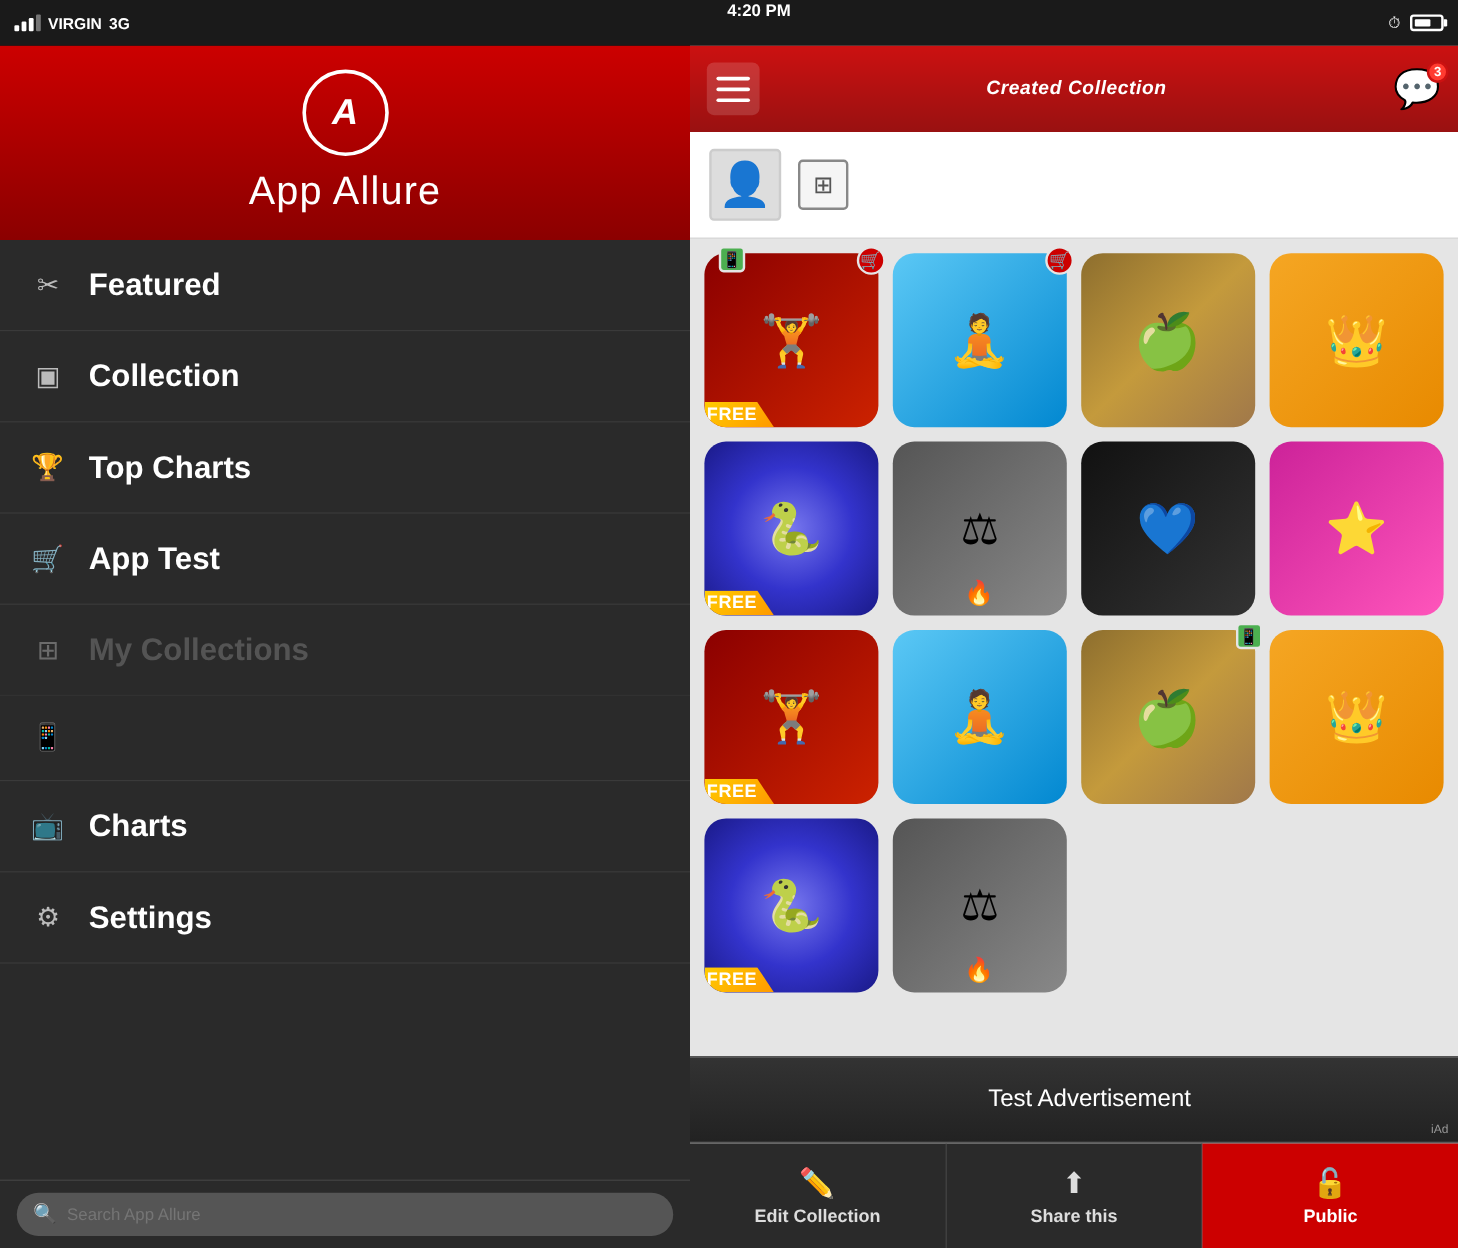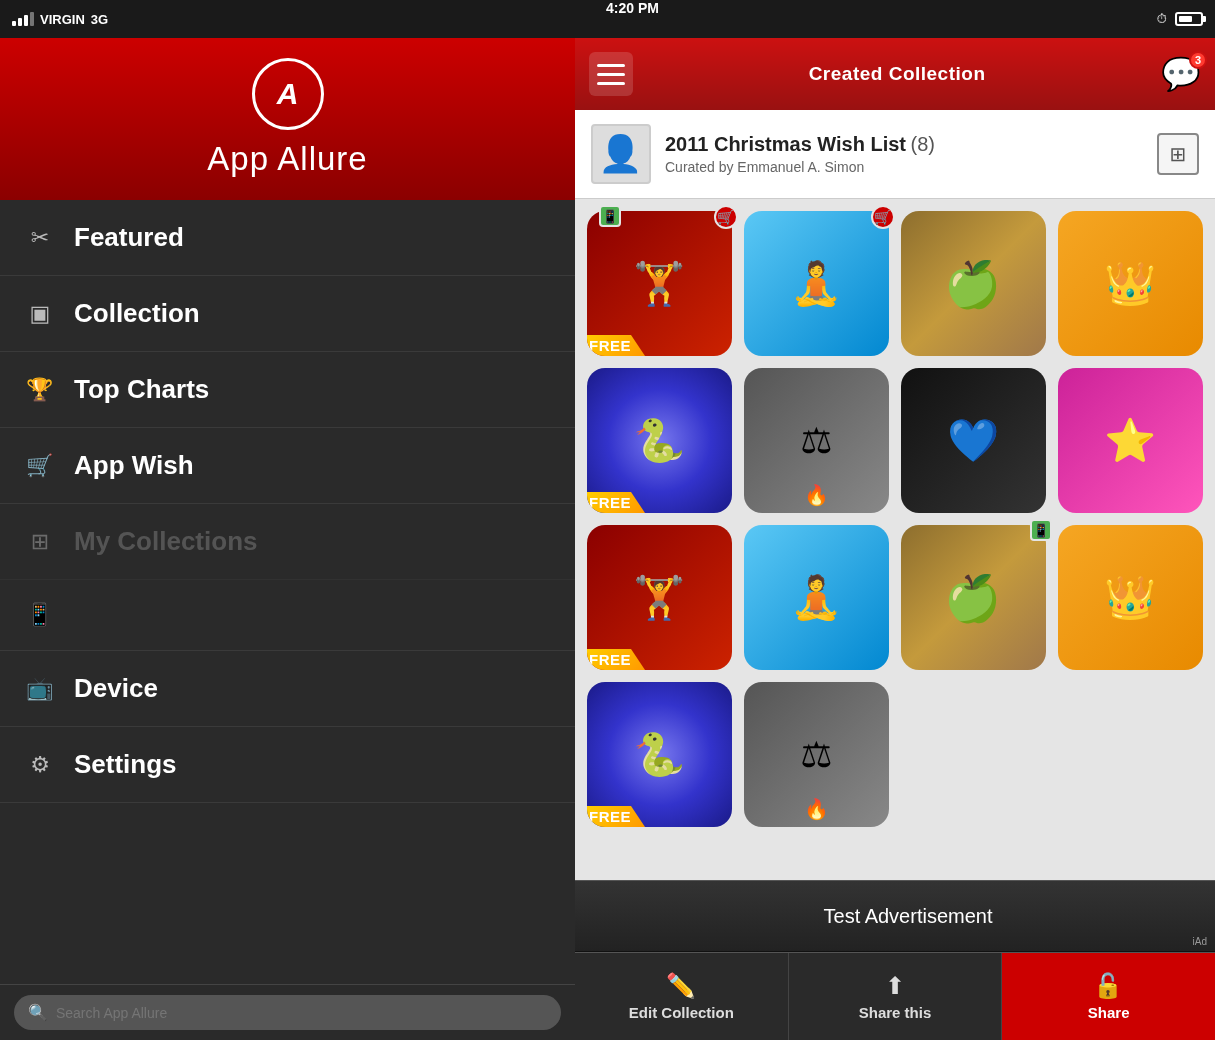--- a/index.html
+++ b/index.html
@@ -138,21 +138,21 @@
       display: flex;
       flex-direction: column;
       justify-content: center;
       gap: 6px;
       cursor: pointer;
       background: rgba(255,255,255,0.15);
       border-radius: 6px;
       padding: 8px;
     }
     .hamburger-line { height: 3px; background: #fff; border-radius: 2px; }
-    .right-title { color: #fff; font-size: 19px; font-weight: 700; letter-spacing: 0.5px; }
+    .right-title { color: #fff; font-size: 16px; font-weight: 700; letter-spacing: 0.5px; font-style: italic; }
     .notification-btn {
       position: relative;
       cursor: pointer;
     }
     .chat-icon { font-size: 32px; color: #fff; }
     .notification-badge {
       position: absolute;
       top: -4px;
       right: -6px;
       background: #ff3b30;
@@ -460,35 +460,35 @@
         <span class="nav-label">Collection</span>
       </div>
 
       <div class="nav-item">
         <div class="nav-icon">🏆</div>
         <span class="nav-label">Top Charts</span>
       </div>
 
       <div class="nav-item">
         <div class="nav-icon">🛒</div>
-        <span class="nav-label">App Wish</span>
+        <span class="nav-label">App Test</span>
       </div>
 
       <div class="nav-item dimmed">
         <div class="nav-icon">⊞</div>
         <span class="nav-label">My Collections</span>
       </div>
 
       <div class="nav-item">
         <div class="nav-icon">📱</div>
       </div>
 
       <div class="nav-item">
         <div class="nav-icon">📺</div>
-        <span class="nav-label">Device</span>
+        <span class="nav-label">Charts</span>
       </div>
 
       <div class="nav-item">
         <div class="nav-icon">⚙</div>
         <span class="nav-label">Settings</span>
       </div>
 
     </div>
 
     <div class="search-bar">
@@ -512,27 +512,20 @@
       <div class="notification-btn">
         <span class="chat-icon">💬</span>
         <div class="notification-badge">3</div>
       </div>
     </div>
 
     <div class="collection-header">
       <div class="collection-avatar">
         <span class="avatar-silhouette">👤</span>
       </div>
-      <div class="collection-info">
-        <div>
-          <span style="font-size:20px;font-weight:700;color:#222;">2011 Christmas Wish List</span>
-          <span style="font-size:20px;font-weight:400;color:#555;">(8)</span>
-        </div>
-        <div class="collection-curator">Curated by Emmanuel A. Simon</div>
-      </div>
       <div class="grid-toggle-btn">
         <span class="grid-icon">⊞</span>
       </div>
     </div>
 
     <div class="apps-grid">
 
       <div class="app-item">
         <div class="icon-wrapper">
           <div class="icon-inner icon-situp" style="background:linear-gradient(135deg,#8b0000 0%,#cc2200 100%);">
@@ -670,20 +663,20 @@
         <span class="tab-label">Edit Collection</span>
       </div>
 
       <div class="tab-item">
         <span class="tab-icon">⬆</span>
         <span class="tab-label">Share this</span>
       </div>
 
       <div class="tab-item">
         <span class="tab-icon">🔓</span>
-        <span class="tab-label">Share</span>
+        <span class="tab-label">Public</span>
       </div>
 
     </div>
 
   </div>
 
 </div>
 
 </body></html>

